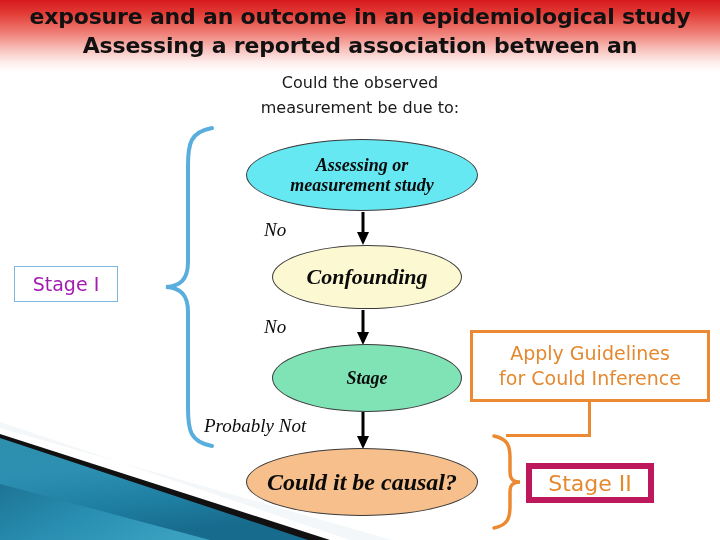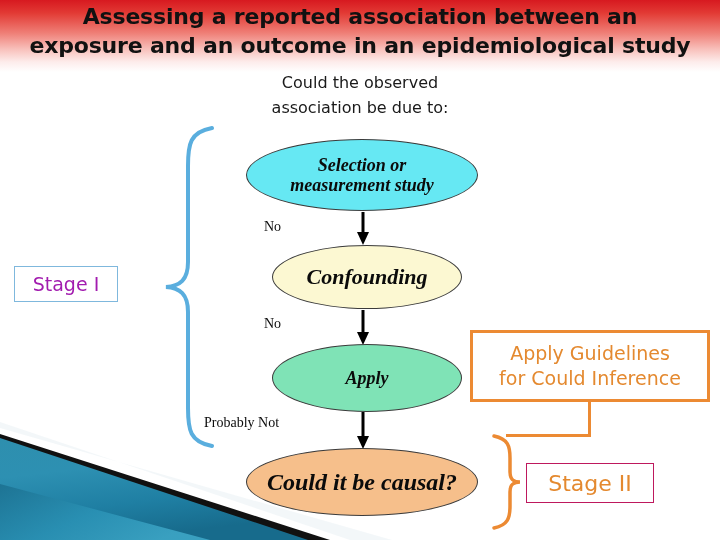--- a/index.html
+++ b/index.html
@@ -75,22 +75,23 @@
     left:246px;top:448px;width:232px;height:68px;
     background:#f6bf8b;
     font-size:24px;
   }
   
   .arrow{position:absolute;}
   
   .edge-label{
     position:absolute;
     font-family:"Liberation Serif", serif;
-    font-size:14px;color:#0b0b0b;
+    font-size:19px;color:#0b0b0b;
     white-space:nowrap;
+    font-style:italic;
   }
   #label-no-1{left:264px;top:219px;}
   #label-no-2{left:264px;top:316px;}
   #label-probably-not{left:204px;top:415px;text-align:right;}
   
   #stage1-box{
     position:absolute;left:14px;top:266px;width:104px;height:36px;
     border:1px solid #7fb8dd;
     background:#ffffff;
     display:flex;align-items:center;justify-content:center;
@@ -106,47 +107,47 @@
     display:flex;align-items:center;justify-content:center;
     text-align:center;
     font-family:"DejaVu Sans", sans-serif;
     font-size:19px;color:#e4892f;
     line-height:25px;
     box-sizing:border-box;
   }
   
   #stage2-box{
     position:absolute;left:526px;top:463px;width:128px;height:40px;
-    border:1px solid #be185d;
+    border:6px solid #be185d;
     background:#ffffff;
     display:flex;align-items:center;justify-content:center;
     font-family:"DejaVu Sans", sans-serif;
     font-size:22px;color:#e4892f;
     box-sizing:border-box;
   }
   .connector{position:absolute;background:#ec8a33;}
   #conn-vert{left:588px;top:402px;width:3px;height:34px;}
   #conn-horiz{left:506px;top:434px;width:85px;height:3px;}
   .brace{position:absolute;pointer-events:none;}
 </style>
 </head>
 <body>
 
 <div id="slide">
 
   <div class="top-band"></div>
 
   <div class="title">
+    <div>exposure and an outcome in an epidemiological study</div>
     <div>Assessing a reported association between an</div>
-    <div>exposure and an outcome in an epidemiological study</div>
   </div>
 
   <div class="subtitle">
     <div>Could the observed</div>
-    <div>association be due to:</div>
+    <div>measurement be due to:</div>
   </div>
 
   <svg class="deco" viewBox="0 0 400 130" preserveAspectRatio="none">
     <defs>
       <linearGradient id="tealGrad" x1="0" y1="0" x2="0.35" y2="1">
         <stop offset="0%" stop-color="#2e8fae"></stop>
         <stop offset="35%" stop-color="#2d90b2"></stop>
         <stop offset="70%" stop-color="#1f7fa3"></stop>
         <stop offset="100%" stop-color="#176b8c"></stop>
       </linearGradient>
@@ -167,21 +168,21 @@
     <path d="M52 6 C30 10 28 22 28 44 L28 140 C28 158 20 164 6 165
              C20 166 28 172 28 190 L28 286 C28 308 30 320 52 324" fill="none" stroke="#5aaede" stroke-width="4" stroke-linecap="round"></path>
   </svg>
 
   <div id="stage1-box">
     <span>Stage I</span>
   </div>
 
   <div class="node" id="node-bias">
     <div>
-      <div>Selection or</div>
+      <div>Assessing or</div>
       <div>measurement study</div>
     </div>
   </div>
 
   <svg class="arrow" style="left:353px;top:212px;width:20px;height:34px;" viewBox="0 0 20 34">
     <line x1="10" y1="0" x2="10" y2="24" stroke="#000" stroke-width="3"></line>
     <polygon points="10,33 4,20 16,20" fill="#000"></polygon>
   </svg>
   <div class="edge-label" id="label-no-1">No</div>
 
@@ -189,21 +190,21 @@
     <span>Confounding</span>
   </div>
 
   <svg class="arrow" style="left:353px;top:310px;width:20px;height:36px;" viewBox="0 0 20 36">
     <line x1="10" y1="0" x2="10" y2="26" stroke="#000" stroke-width="3"></line>
     <polygon points="10,35 4,22 16,22" fill="#000"></polygon>
   </svg>
   <div class="edge-label" id="label-no-2">No</div>
 
   <div class="node" id="node-chance">
-    <span>Apply</span>
+    <span>Stage</span>
   </div>
 
   <svg class="arrow" style="left:353px;top:412px;width:20px;height:38px;" viewBox="0 0 20 38">
     <line x1="10" y1="0" x2="10" y2="27" stroke="#000" stroke-width="3"></line>
     <polygon points="10,37 4,24 16,24" fill="#000"></polygon>
   </svg>
   <div class="edge-label" id="label-probably-not">Probably Not</div>
 
   <div class="node" id="node-causal">
     <span>Could it be causal?</span>

